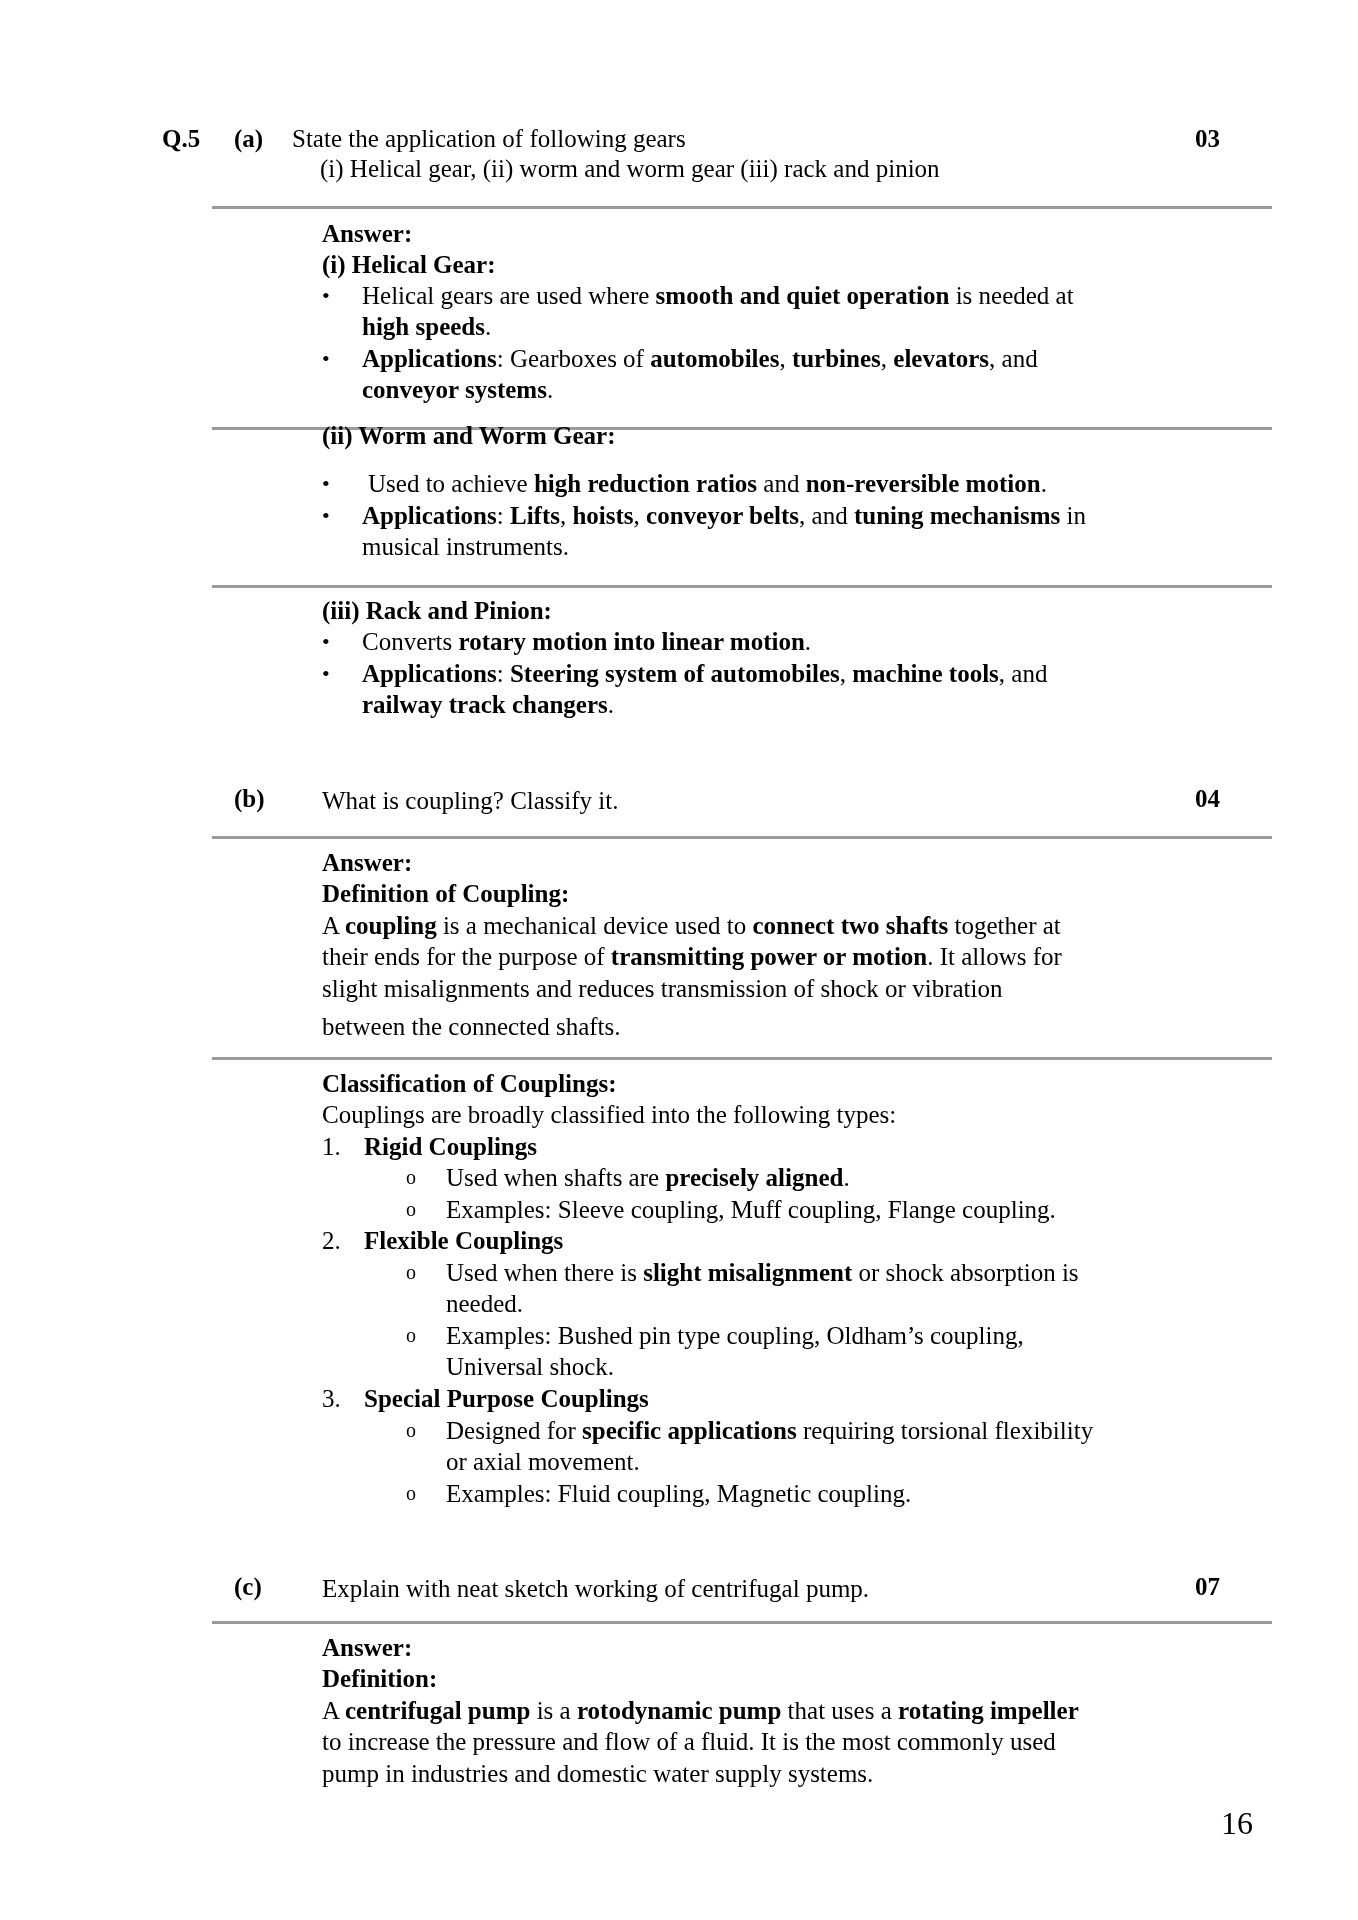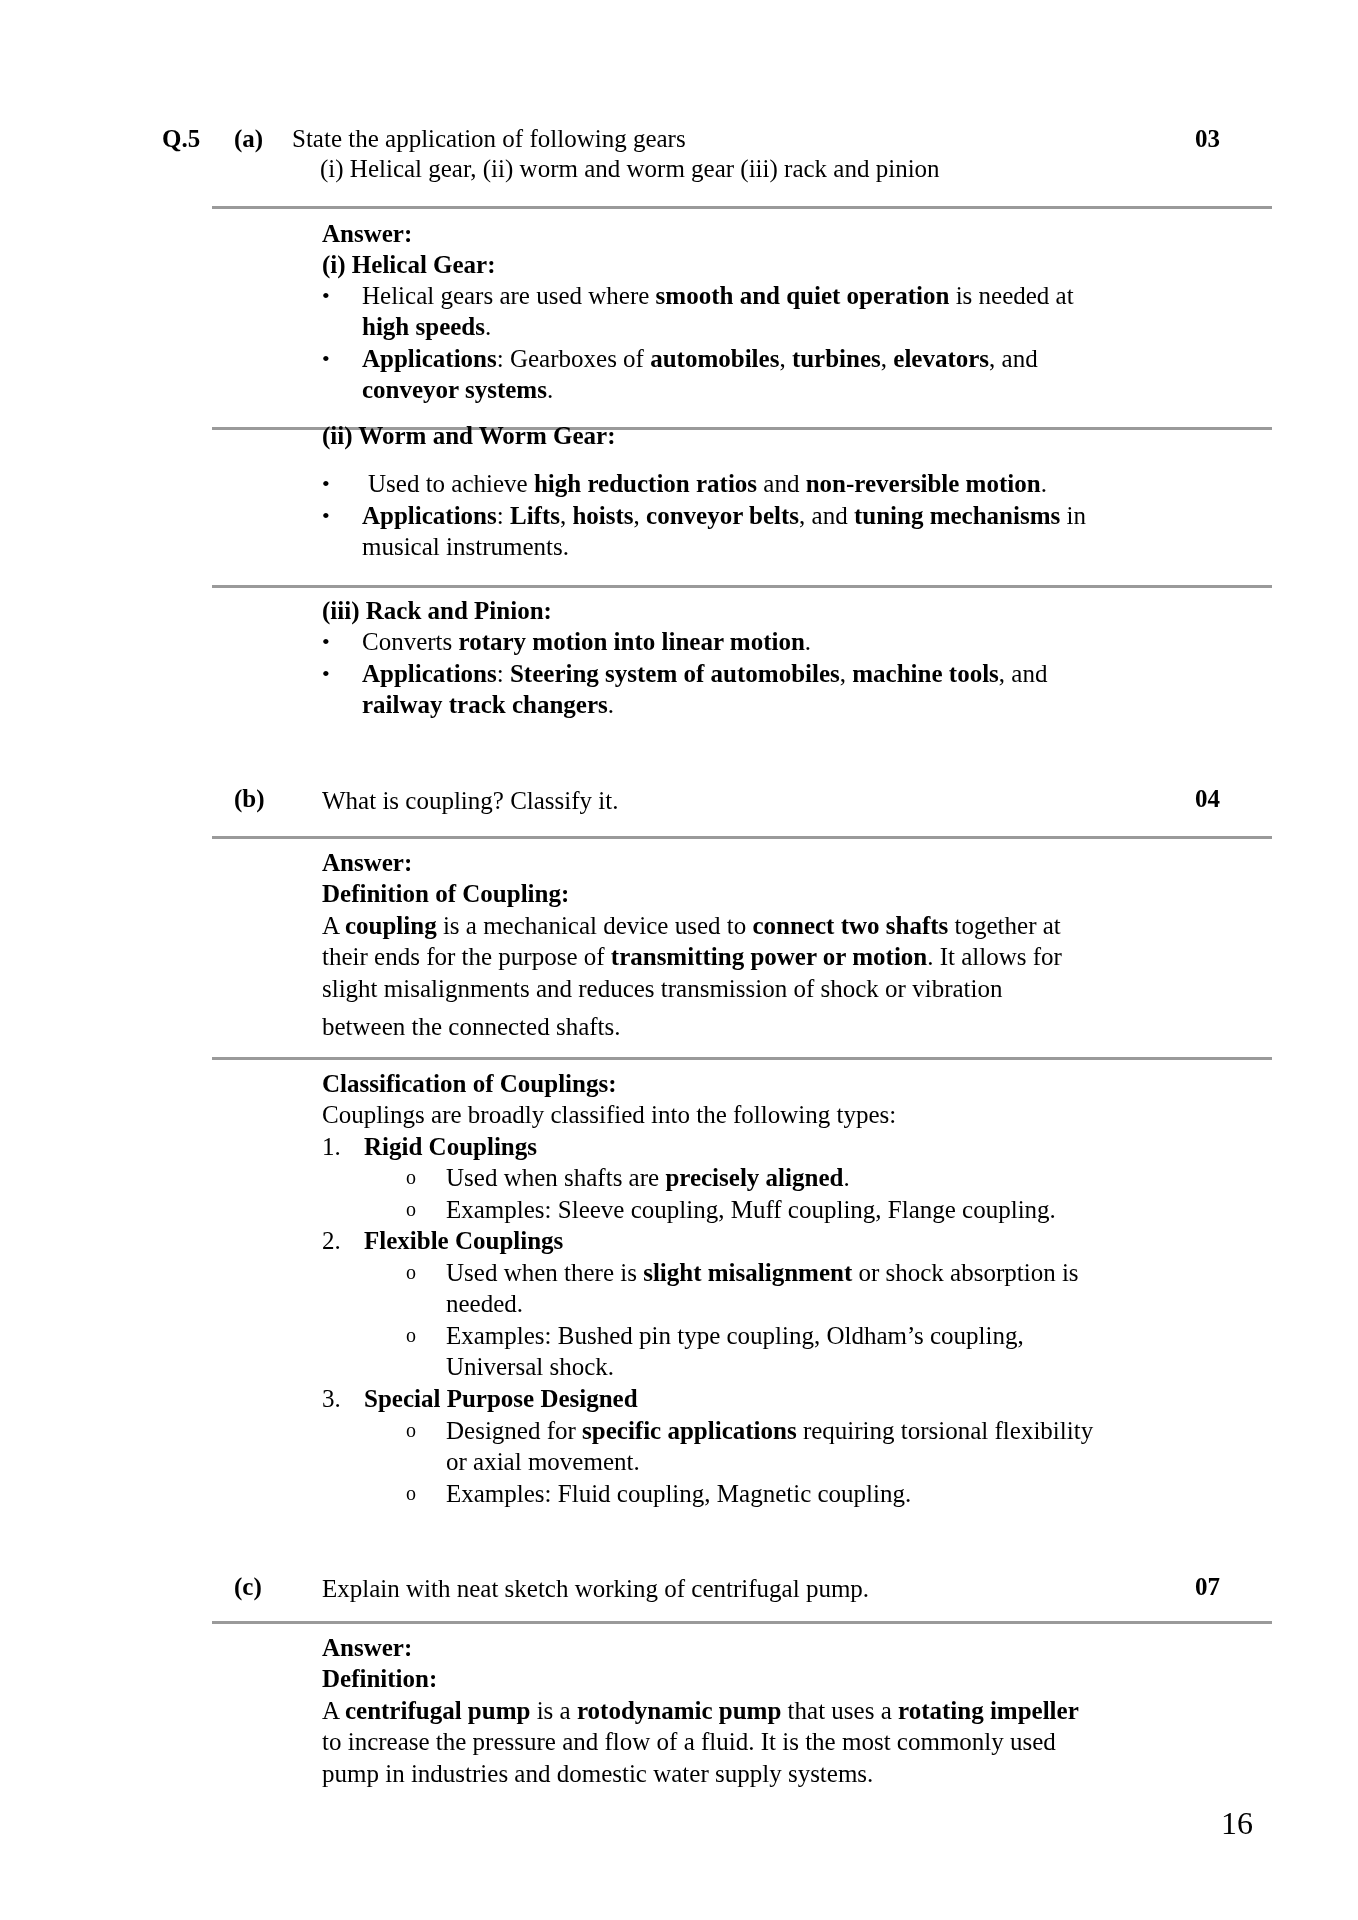--- a/index.html
+++ b/index.html
@@ -108,21 +108,21 @@
 <span class="circ" style="left:406px;top:1261px;">o</span>
 <div class="abs" style="left:446px;top:1258px;">
   <span>Used when there is </span><span class="b">slight misalignment</span><span> or shock absorption is</span>
 </div>
 <div class="abs" style="left:446px;top:1289px;">needed.</div>
 <span class="circ" style="left:406px;top:1324px;">o</span>
 <div class="abs" style="left:446px;top:1321px;">Examples: Bushed pin type coupling, Oldham’s coupling,</div>
 <div class="abs" style="left:446px;top:1352px;">Universal shock.</div>
 
 <div class="abs" style="left:322px;top:1384px;">3.</div>
-<div class="abs b" style="left:364px;top:1384px;">Special Purpose Designed</div>
+<div class="abs b" style="left:364px;top:1384px;">Special Purpose Couplings</div>
 <span class="circ" style="left:406px;top:1419px;">o</span>
 <div class="abs" style="left:446px;top:1416px;">
   <span>Designed for </span><span class="b">specific applications</span><span> requiring torsional flexibility</span>
 </div>
 <div class="abs" style="left:446px;top:1447px;">or axial movement.</div>
 <span class="circ" style="left:406px;top:1482px;">o</span>
 <div class="abs" style="left:446px;top:1479px;">Examples: Fluid coupling, Magnetic coupling.</div>
 
 <div class="abs b" style="left:234px;top:1572px;">(c)</div>
 <div class="abs" style="left:322px;top:1574px;">Explain with neat sketch working of centrifugal pump.</div>

